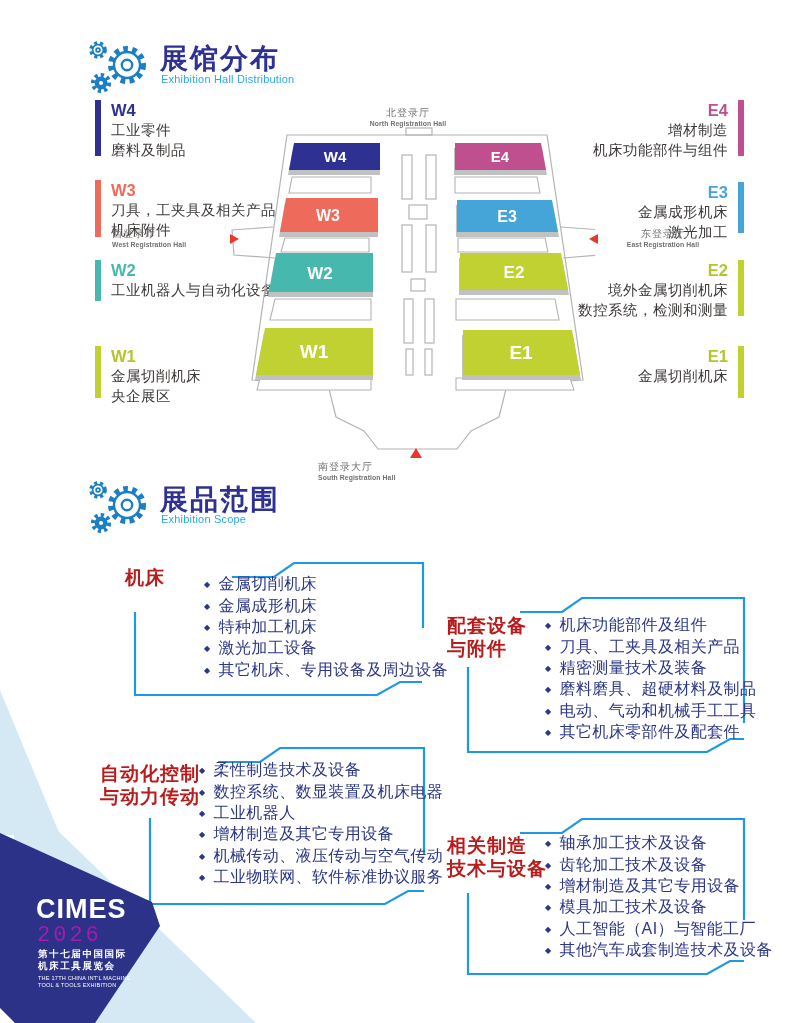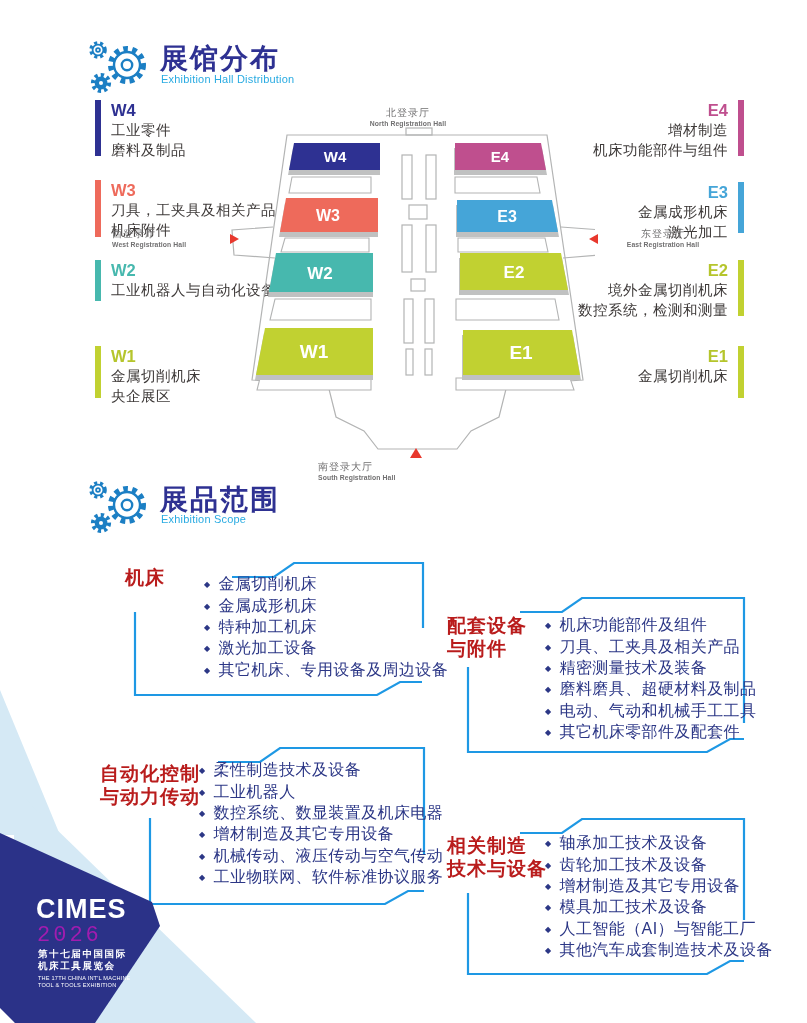--- a/index.html
+++ b/index.html
@@ -278,22 +278,22 @@
         <path d="M123 17 H165 L185 3 H329 V110"></path>
         <path d="M55 73 V159 H290 L313 146 H329"></path>
       </g>
     </svg>
     <div class="cat-title" style="left:5px;top:17px">
       <div>自动化控制</div>
       <div>与动力传动</div>
     </div>
     <div class="items" style="left:104px;top:15px">
       <div class="item">柔性制造技术及设备</div>
+      <div class="item">数控系统、数显装置及机床电器</div>
       <div class="item">工业机器人</div>
-      <div class="item">数控系统、数显装置及机床电器</div>
       <div class="item">增材制造及其它专用设备</div>
       <div class="item">机械传动、液压传动与空气传动</div>
       <div class="item">工业物联网、软件标准协议服务</div>
     </div>
   </div>
 
   <div class="cat" style="left:445px;top:815px;width:312px;height:170px">
     <svg width="312" height="170" viewBox="0 0 312 170">
       <g fill="none" stroke="#1e98e4" stroke-width="2.2">
         <path d="M75 18 H117 L137 4 H299 V105"></path>

